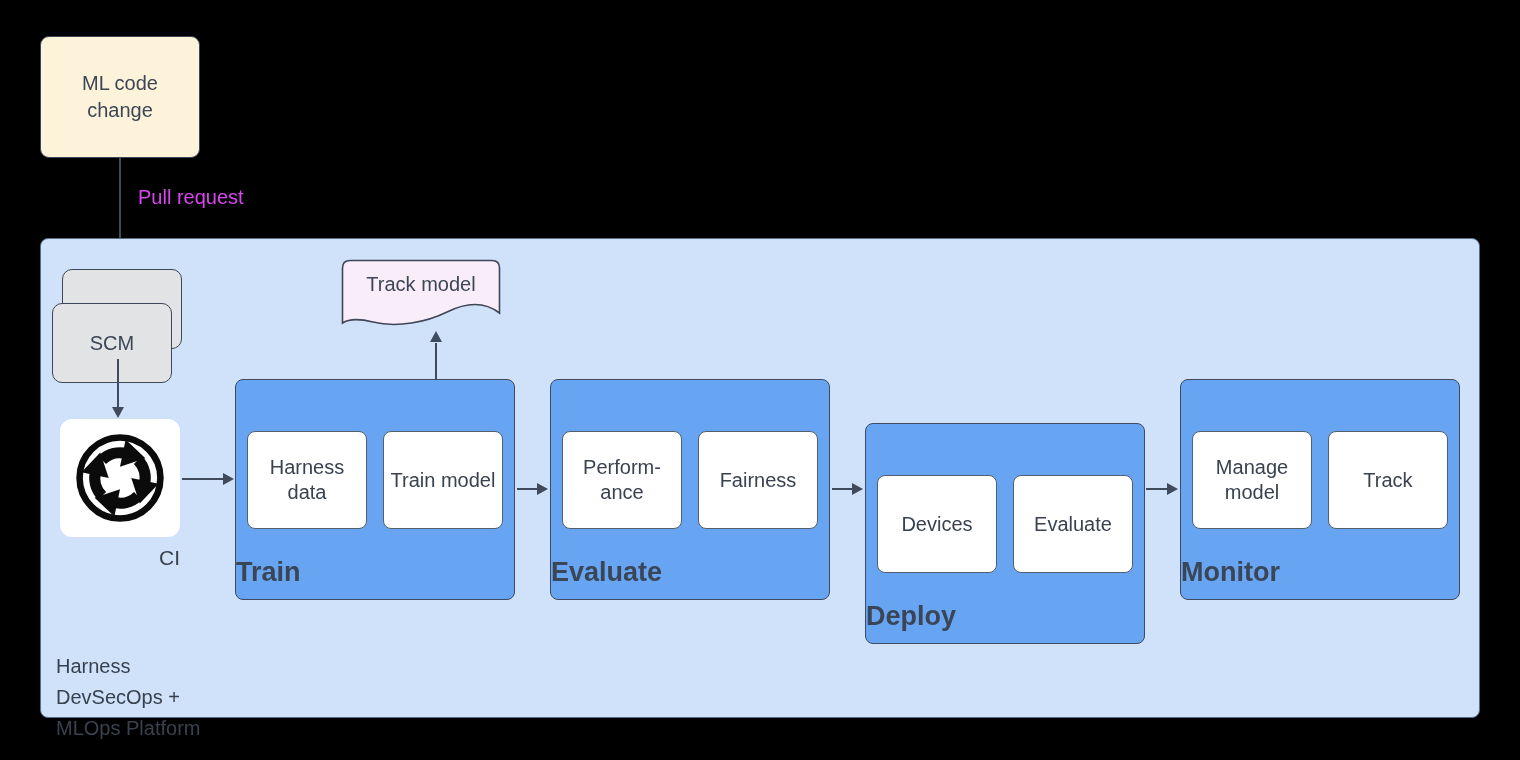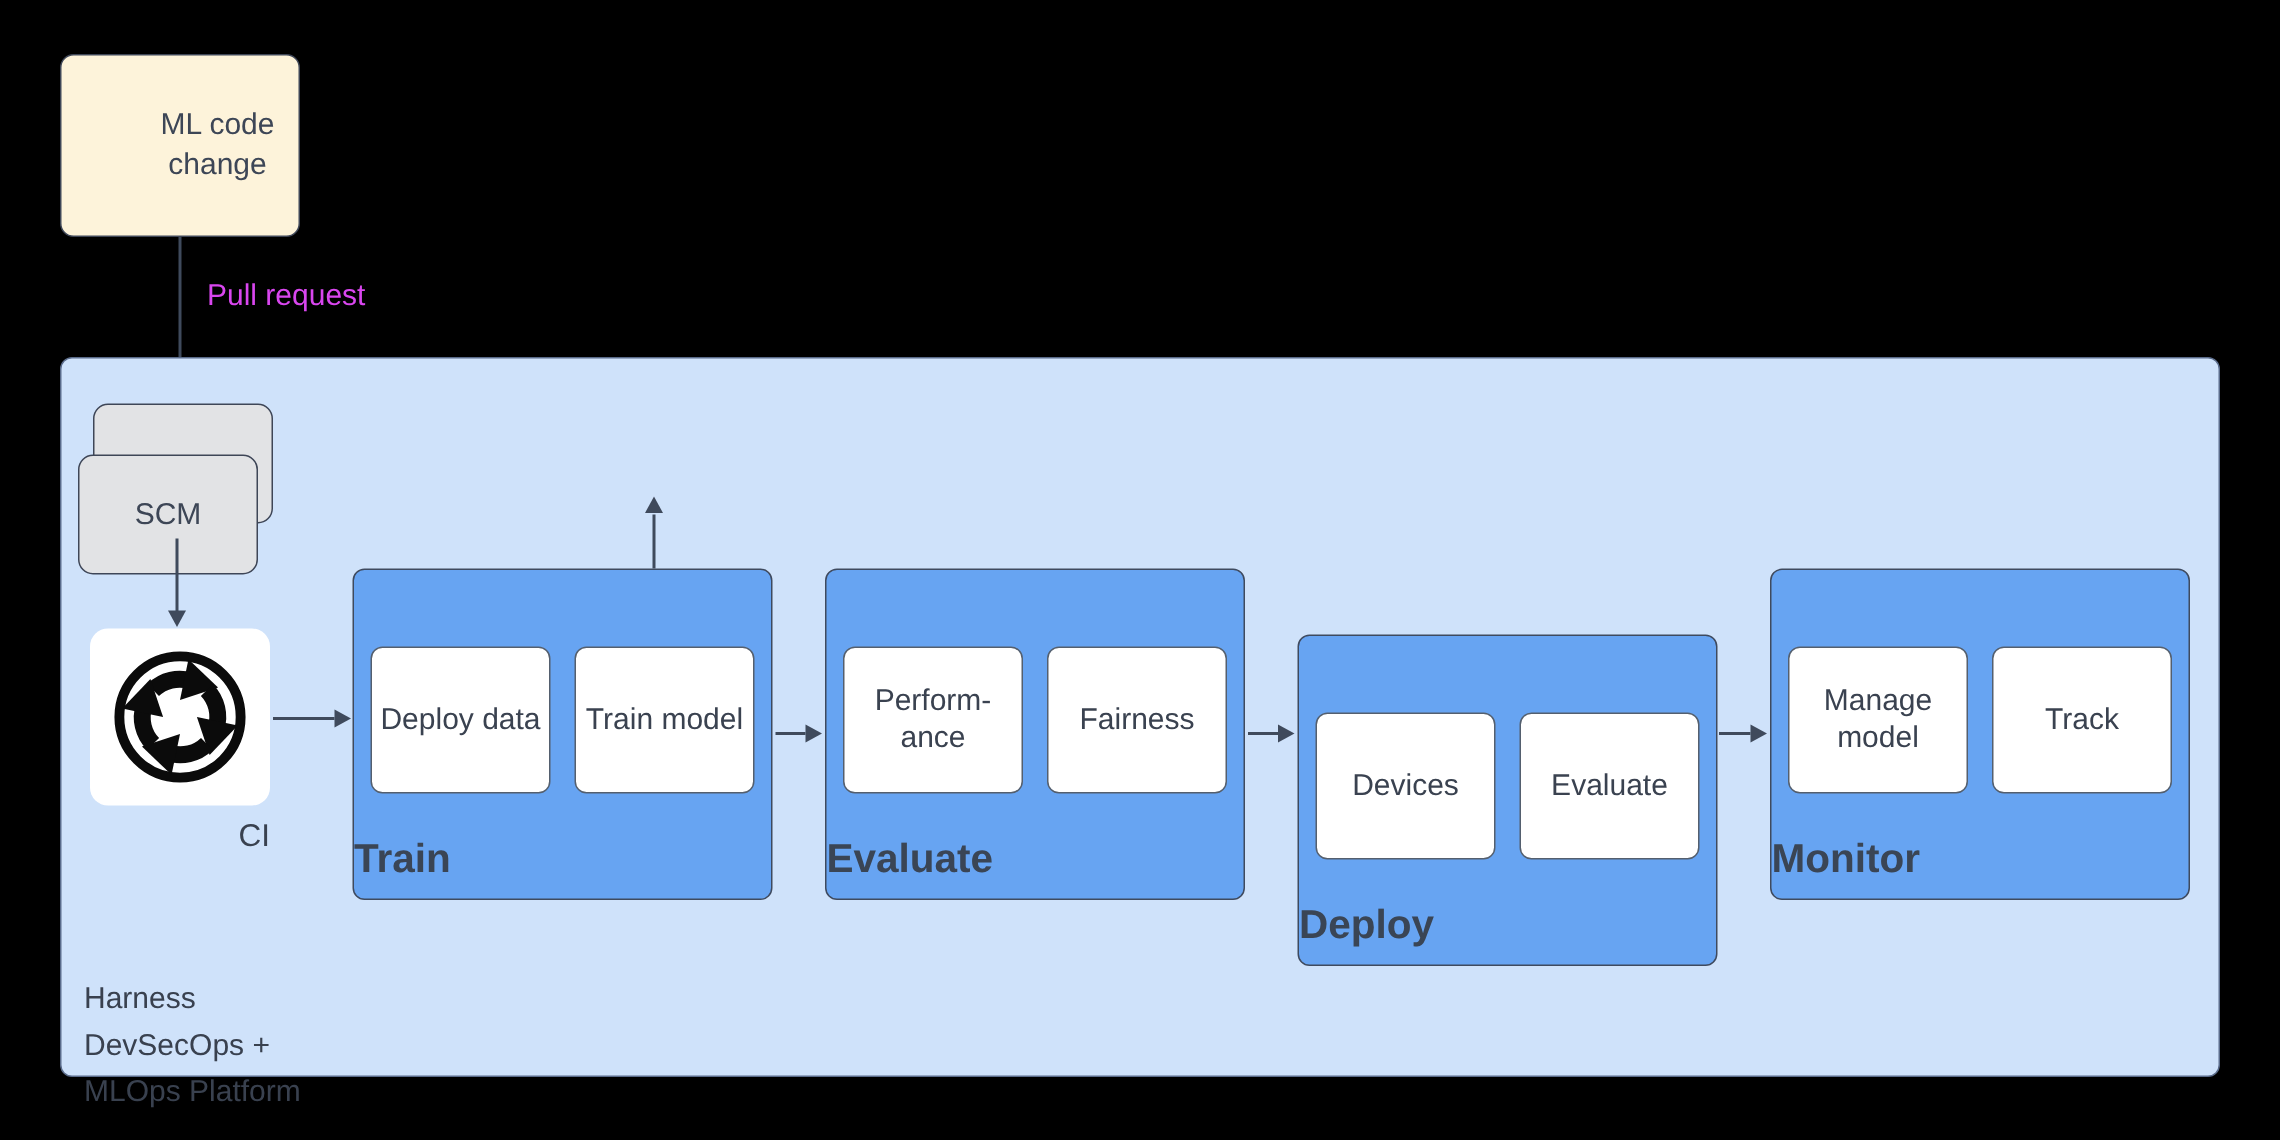--- a/index.html
+++ b/index.html
@@ -2,21 +2,21 @@
 <html><head>
 <meta charset="utf-8">
 <style>
   html,body{margin:0;padding:0;background:#000;}
   .canvas{
     position:relative;width:1520px;height:760px;background:#000;overflow:hidden;
     font-family:"Liberation Sans",sans-serif;color:#39414f;
   }
   
   .box{position:absolute;box-sizing:border-box;border:1.5px solid #3e4657;border-radius:9px;}
-  .note{background:#fdf3da;display:flex;align-items:center;justify-content:flex-end;text-align:center;
+  .note{background:#fdf3da;display:flex;align-items:center;justify-content:center;text-align:center;
         font-size:20px;line-height:1.35;color:#3d4656;}
   .note .wrap{width:108px;}
   .container{background:#cfe2fa;border-color:#5a6b8a;border-radius:8px;}
   .scm-box{background:#e2e3e5;border-radius:10px;}
   .scm-front{display:flex;align-items:center;justify-content:center;font-size:20px;color:#3d4656;margin-top:24px;}
   .ci-tile{position:absolute;background:#fff;border-radius:12px;display:flex;align-items:center;justify-content:center;}
   .ci-label{position:absolute;text-align:right;font-size:21px;color:#39414f;}
   .stage{position:absolute;box-sizing:border-box;width:280px;height:221px;top:379px;
          background:#67a4f2;border:1.5px solid #3f4a5e;border-radius:8px;}
   .steps{display:flex;justify-content:center;gap:16px;padding-top:51px;}
@@ -82,28 +82,34 @@
           <polygon points="56,9 77,29 50,38"></polygon>
         </g>
       </g>
     </svg>
   </div>
   <div class="ci-label" style="left:60px;top:546px;width:120px;">CI</div>
 
   <div class="h-line" style="left:182px;top:478px;width:41px;"></div>
   <div class="head head-right" style="left:223px;top:473px;"></div>
 
+  <div class="doc" style="left:341px;top:259px;width:160px;height:73px;">
+    <svg width="160" height="73" viewBox="0 0 160 73">
+      <path d="M1.5,9 Q1.5,1.5 9,1.5 L151,1.5 Q158.5,1.5 158.5,9 L158.5,54 C 143,42 124,44 106,53 C 86,63 56,69 32,63 C 20,60 9,59 1.5,64 Z" fill="#f9edf9" stroke="#3e4657" stroke-width="1.6"></path>
+    </svg>
+    <div class="doc-text">Track model</div>
+  </div>
 
   <div class="v-line" style="left:435px;top:343px;height:36px;"></div>
   <div class="head head-up" style="left:430px;top:331px;"></div>
 
   <div class="stage" style="left:235px;">
     <div class="steps">
       <div class="step">
-        <span>Deploy data</span>
+        <span>Harness data</span>
       </div>
       <div class="step">
         <span>Train model</span>
       </div>
     </div>
     <div class="stage-label">Train</div>
   </div>
 
   <div class="h-line" style="left:517px;top:488px;width:20px;"></div>
   <div class="head head-right" style="left:537px;top:483px;"></div>

